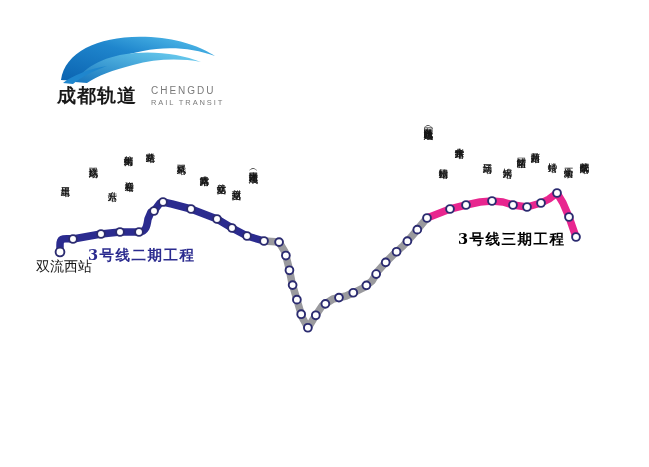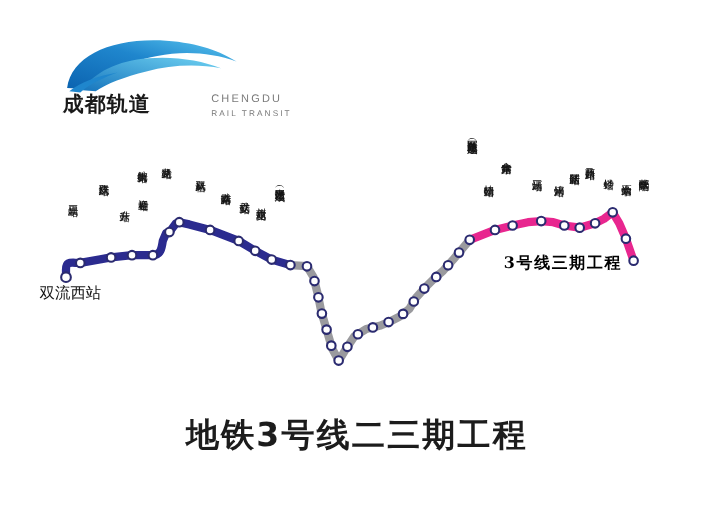--- a/index.html
+++ b/index.html
@@ -17,21 +17,20 @@
   .logo svg{display:block;}
   .logo-cn{
     position:absolute;left:2px;top:52px;
     font-size:19px;font-weight:700;color:#1a1a1a;
     letter-spacing:1px;line-height:1;
     font-family:"DejaVu Sans","Liberation Sans",sans-serif;
   }
   .logo-en{
     position:absolute;left:96px;top:52px;
     line-height:10px;
-    margin-left:41px;
   }
   .logo-en span{
     display:block;
     font-size:10px;color:#7a7a7a;letter-spacing:2.0px;
     font-family:"Liberation Sans",sans-serif;
     white-space:nowrap;
   }
   .logo-en .l2{font-size:7.5px;letter-spacing:1.9px;margin-top:2px;text-align:center;}
 
   
@@ -189,17 +188,17 @@
       <div class="vlab" style="left: 455px; top: 140px; color: rgb(20, 20, 20);">金华寺东路站</div>
       <div class="vlab" style="left: 483px; top: 156px; color: rgb(20, 20, 20);">三河场站</div>
       <div class="vlab" style="left: 503px; top: 161px; color: rgb(20, 20, 20);">锦水河站</div>
       <div class="vlab" style="left: 517px; top: 150px; color: rgb(20, 20, 20);">团结新区站</div>
       <div class="vlab" style="left: 531px; top: 145px; color: rgb(20, 20, 20);">马超西路站</div>
       <div class="vlab" style="left: 548px; top: 155px; color: rgb(20, 20, 20);">钟楼站</div>
       <div class="vlab" style="left: 564px; top: 160px; color: rgb(20, 20, 20);">石油大学站</div>
       <div class="vlab" style="left: 580px; top: 155px; color: rgb(20, 20, 20);">成都医学院站</div>
     </div>
 
+  <div class="phase" id="phase2" style="color: rgb(43, 43, 143);">3号线二期工程</div>
   <div class="phase" id="phase3" style="color: #000000;">3号线三期工程</div>
 
-  <div id="title">地铁3号线二三期工程</div>
 
 </div>
 
 </body></html>

